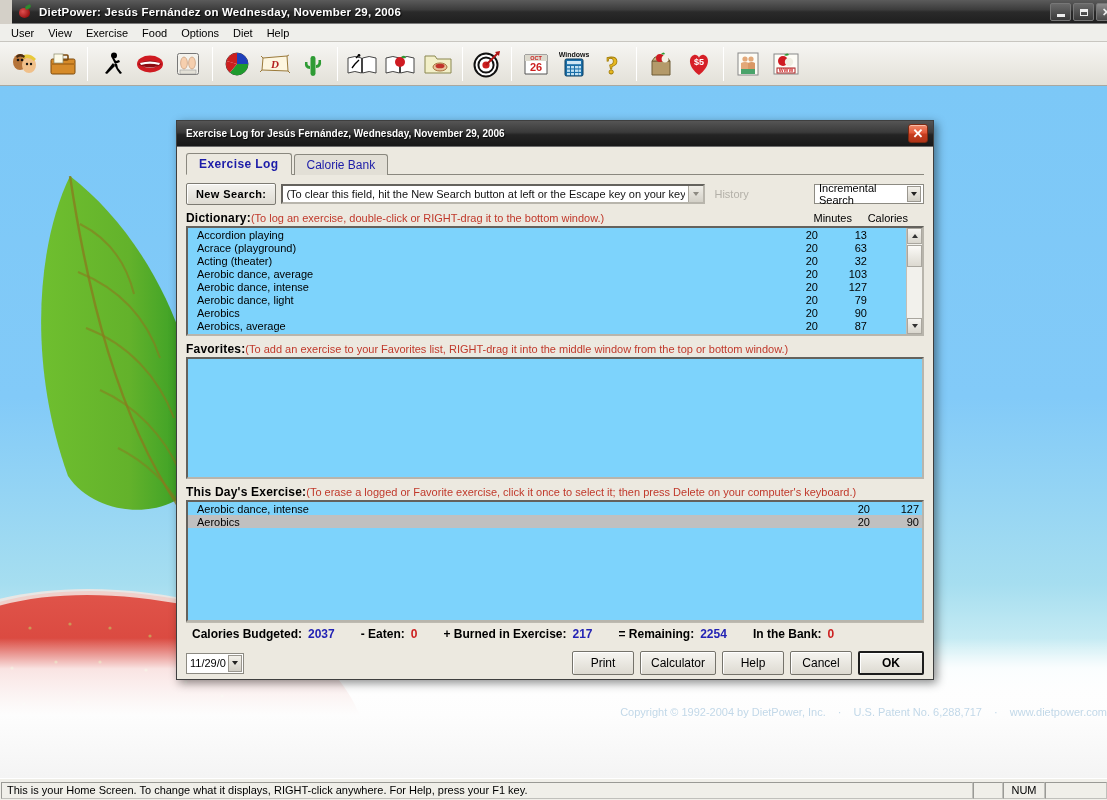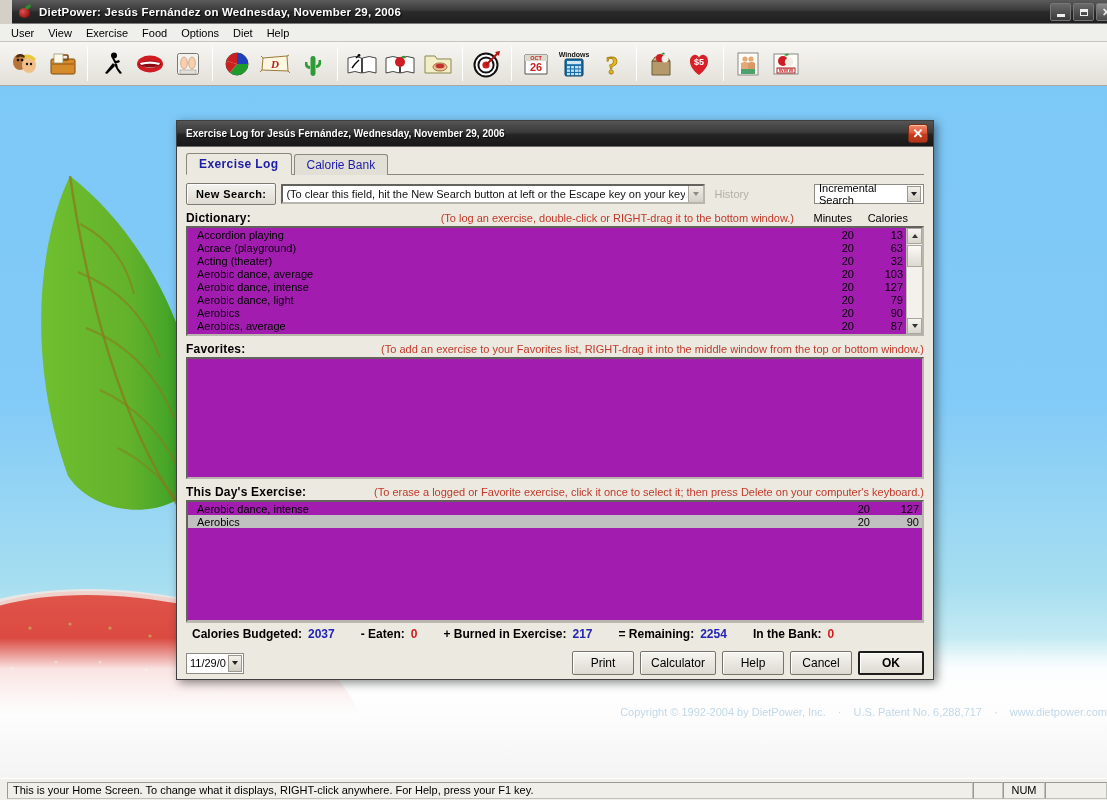--- a/index.html
+++ b/index.html
@@ -118,21 +118,21 @@
     background: #f0efe9; border-top: 1px solid #ffffff;
     display: flex; align-items: center;
   }
   #statusbar .panel {
     height: 17px; margin-top: 1px;
     border: 1px solid #c0c0bb; border-top-color:#9a9a95; border-left-color:#9a9a95;
     background: #f0efe9;
     display: flex; align-items: center; padding: 0 5px;
     font-size: 11px; color: #000;
   }
-  #statusbar .panel.grow { flex: 1 1 auto; margin-left: 7px; }
+  #statusbar .panel.grow { flex: 1 1 auto; margin-left: 1px; }
   #statusbar .panel.small { width: 30px; }
   #statusbar .panel.num { width: 42px; justify-content: center; }
   #statusbar .panel.last { width: 62px; }
 
   
   #dialog {
     position: absolute; left: 176px; top: 120px; width: 758px; height: 560px;
     background: #ece9e0;
     border: 1px solid #3f3f3f;
     box-shadow: 3px 3px 9px rgba(0,0,0,.45);
@@ -211,30 +211,30 @@
   }
   #modecombo .btn {
     width: 15px; height: 16px; background: linear-gradient(180deg,#f3f1eb,#d2cfc6);
     border: 1px solid #9a978f; display:flex;align-items:center;justify-content:center;
   }
 
   
   .sechead { display: flex; align-items: baseline; height: 15px; }
   .sechead .lbl { font-size: 12px; font-weight: bold; color: #000; letter-spacing:.2px; }
   .sechead .hint {
-    flex: 1 1 auto; text-align: right; color: #c0392b; font-size: 11px;
+    flex: 1 1 auto; text-align: left; color: #c0392b; font-size: 11px;
   }
   .colhead { font-size: 11px; color: #000; text-align: right; }
   .colhead.min { width: 58px; }
   .colhead.cal { width: 56px; margin-right: 16px; }
 
   
   .listbox {
-    border: 2px inset #b8b5ac; background: #a21caf;
-    display: flex; position: relative; overflow: hidden;
+    border: 2px inset #b8b5ac; background: #7dd3fc;
+    display: flex; position: relative; overflow: hidden; gap: 36px;
   }
   .listinner { flex: 1 1 auto; overflow: hidden; }
   .row {
     display: flex; align-items: center; height: 13px;
     font-size: 11px; color: #000; padding-left: 9px;
   }
   .row.sel { background: #c0c0c0; }
   .row .nm { flex: 1 1 auto; white-space: nowrap; overflow: hidden; }
   .row .mins { width: 46px; text-align: right; }
   .row .cals { width: 52px; text-align: right; padding-right: 3px; }

